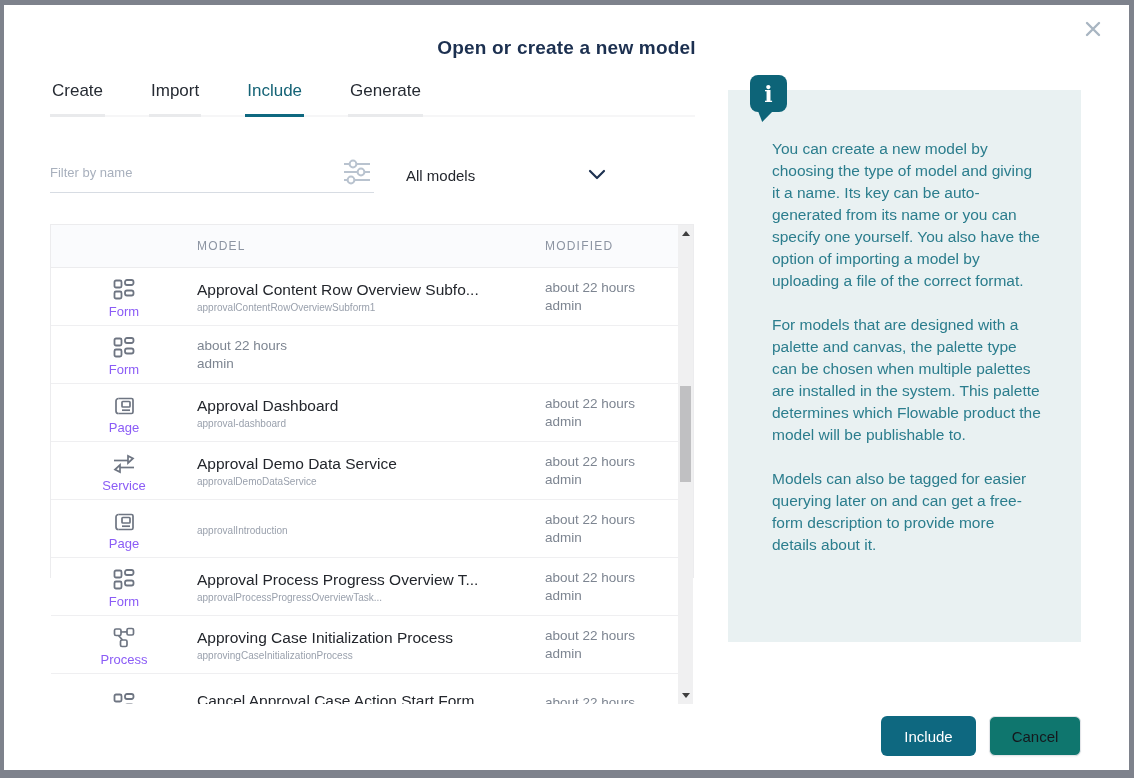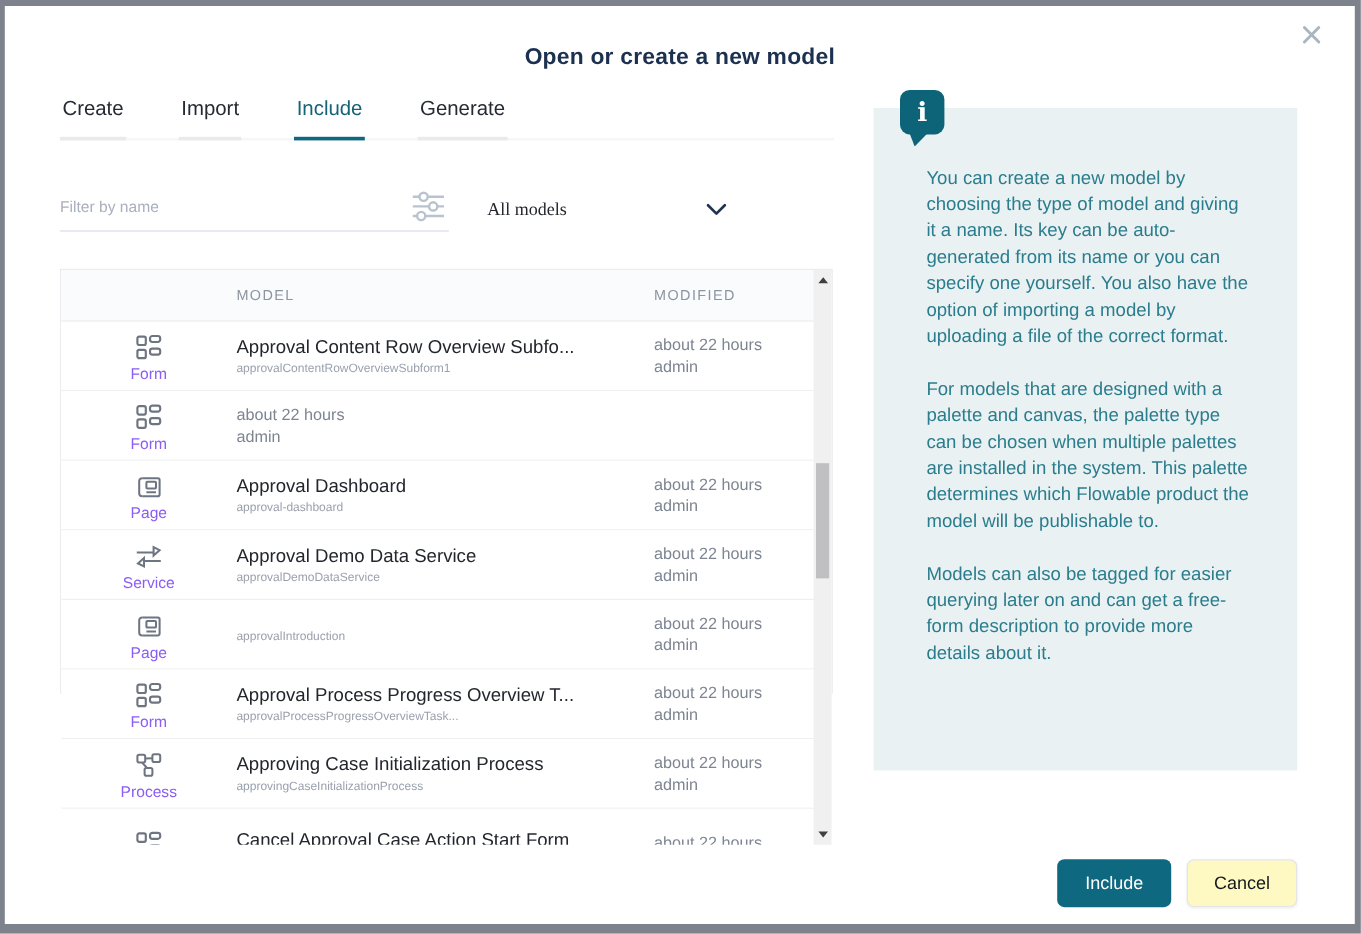--- a/index.html
+++ b/index.html
@@ -20,21 +20,21 @@
   .tab::after { content:""; position:absolute; left:0; right:0; bottom:-2px; height:3px; background:#e9eaec; }
   .tab.active { color:#156376; }
   .tab.active::after { background:#0e6880; }
 
   .filter-row { position:absolute; left:0; top:80px; width:645px; height:40px; }
   .filter-field { position:absolute; left:0; top:0; width:324px; height:38px; border-bottom:1px solid #d7dce3; }
   .filter-input { width:280px; height:34px; border:none; outline:none; font-size:13px; color:#3a4250; font-family:"Liberation Sans",sans-serif; background:transparent; }
   .filter-input::placeholder { color:#a8b0bd; }
   .tune-icon { position:absolute; right:2px; top:3px; }
   .model-select { position:absolute; left:352px; top:4px; width:212px; height:32px; display:flex; align-items:center; justify-content:space-between; cursor:pointer; padding:0 8px 0 4px; }
-  .model-select-value { font-size:15px; color:#23262d;font-family:Liberation Serif, serif; }
+  .model-select-value { font-size:15px; color:#23262d; }
 
   
   .table { position:absolute; left:0; top:149px; width:644px; height:354px; border:1px solid #ececee; }
   .thead { height:43px; background:#fafbfd; border-bottom:1px solid #ececee; display:flex; align-items:center; font-size:12px; letter-spacing:1.2px; color:#8c94a2; }
   .th-model { margin-left:146px; }
   .th-modified { margin-left:auto; width:148px; }
   .rows-viewport { height:436px; overflow:hidden; }
   .trow { height:58px; display:flex; align-items:center; border-bottom:1px solid #efeff1; background:#fff; }
   .cell-icon { width:146px; display:flex; flex-direction:column; align-items:center; justify-content:center; gap:2px; padding-top:4px; }
   .type-label { font-size:13px; color:#8b5cf6; }
@@ -56,21 +56,21 @@
   .info-panel { position:absolute; left:724px; top:85px; width:353px; height:552px; background:#e9f1f2; }
   .info-bubble { position:absolute; left:22px; top:-15px; width:37px; height:37px; background:#0d6478; border-radius:8px; display:flex; align-items:center; justify-content:center; }
   .info-bubble .i-glyph { color:#ffffff; font-family:"DejaVu Serif", serif; font-weight:bold; font-size:22px; line-height:1; }
   .info-bubble .tail { position:absolute; left:8px; bottom:-10px; width:15px; height:11px; background:#0d6478; clip-path:polygon(0 0,100% 0,28% 100%); }
   .info-text { padding:48px 38px 0 44px; color:#2b7d8d; font-size:15.5px; line-height:22px; }
   .info-text p { margin-bottom:22px; }
 
   
   .btn { position:absolute; top:711px; height:40px; border-radius:6px; font-size:15px; display:flex; align-items:center; justify-content:center; cursor:pointer; font-family:"Liberation Sans",sans-serif; }
   .btn-include { left:877px; width:95px; background:#0e6880; color:#ffffff; border:none; }
-  .btn-cancel { left:985px; width:92px; background:#fef9c3; color:#15181d; border:1px solid #e3e5e9; box-shadow:0 1px 2px rgba(0,0,0,.05); }
+  .btn-cancel { left:985px; width:92px; background:#0f766e; color:#15181d; border:1px solid #e3e5e9; box-shadow:0 1px 2px rgba(0,0,0,.05); }
 
   svg { display:block; }
 </style>
 </head>
 <body>
 
 <div class="dialog">
 
   <div class="dlg-title">Open or create a new model</div>
 

